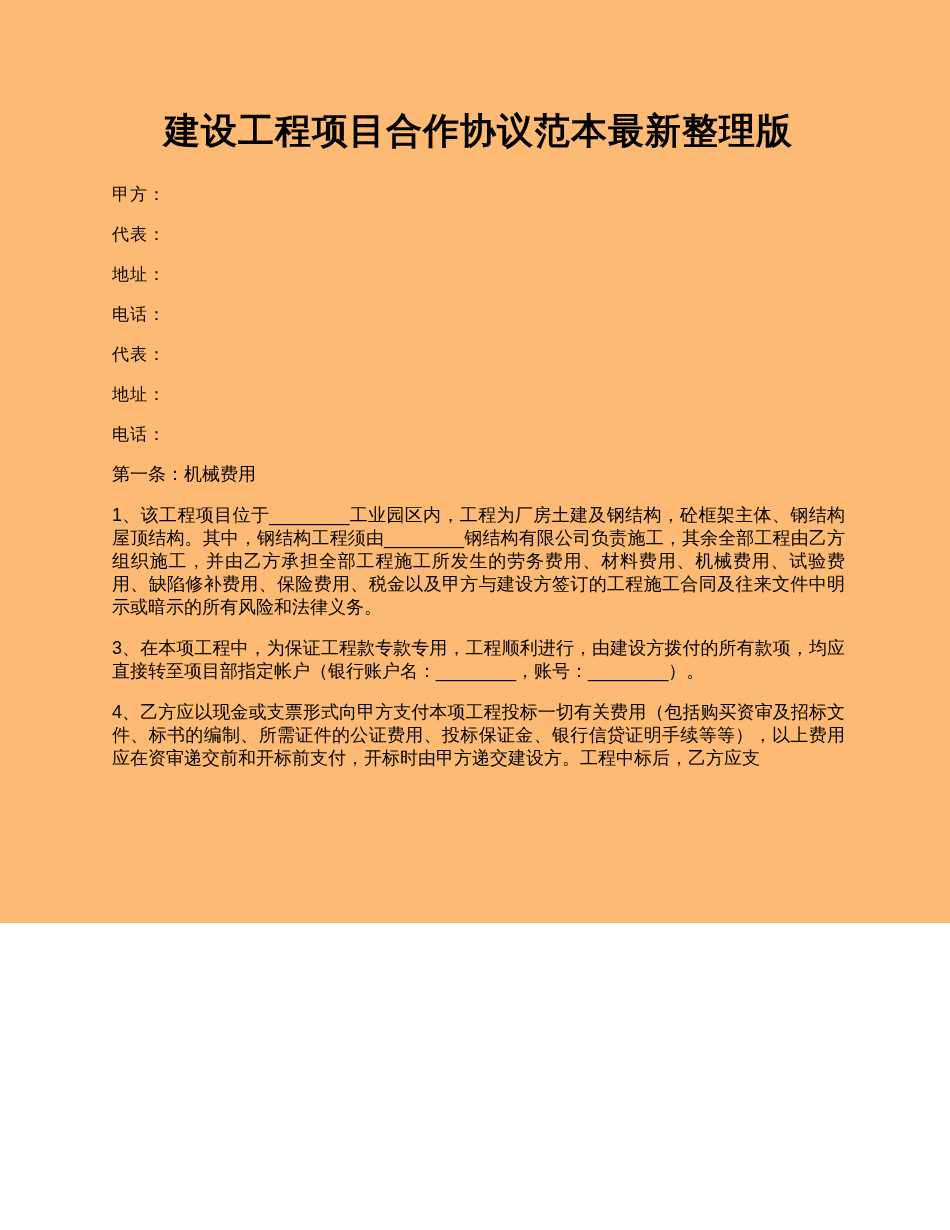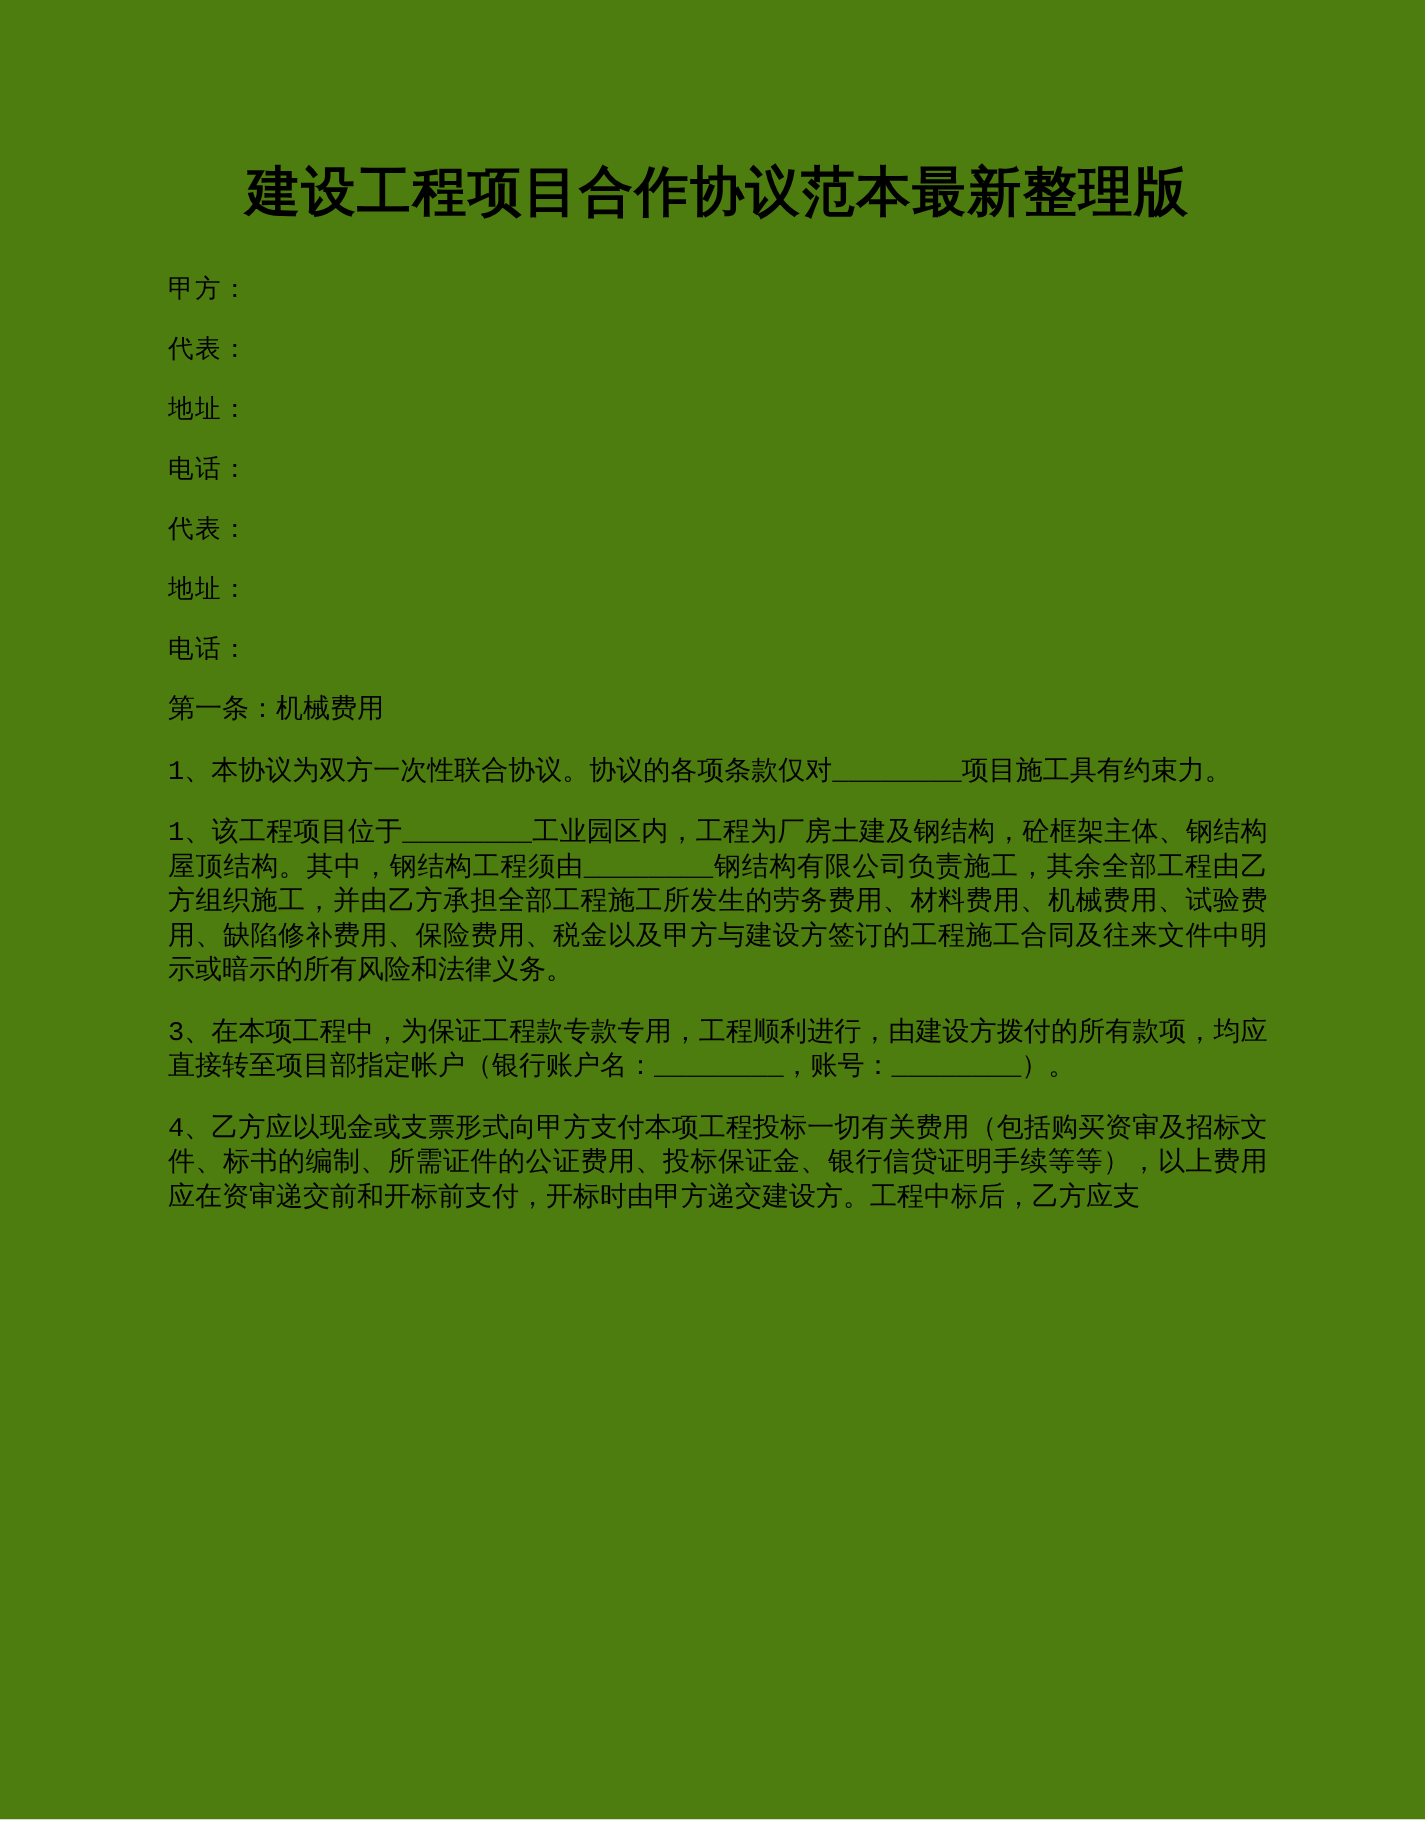--- a/index.html
+++ b/index.html
@@ -3,25 +3,25 @@
 <meta charset="utf-8">
 <style>
   html, body {
     margin: 0;
     padding: 0;
     background: #ffffff;
   }
   .page {
     position: relative;
     width: 950px;
-    height: 1213px;
-    background: #4d7c0f;
+    height: 923px;
+    background: #fdba74;
     overflow: hidden;
     box-sizing: border-box;
-    font-family: Liberation Mono, monospace;
+    font-family: Liberation Sans, sans-serif;
     color: #000000;
   }
   .content {
     box-sizing: border-box;
     padding: 108px 105px 0 112px;
   }
   .doc-title {
     margin: 0 0 30px 0;
     font-size: 36px;
     font-weight: bold;
@@ -57,19 +57,18 @@
     <h1 class="doc-title">建设工程项目合作协议范本最新整理版</h1>
     <div>
         <div class="para field">甲方：</div>
         <div class="para field">代表：</div>
         <div class="para field">地址：</div>
         <div class="para field">电话：</div>
         <div class="para field">代表：</div>
         <div class="para field">地址：</div>
         <div class="para field">电话：</div>
         <div class="para heading">第一条：机械费用</div>
-        <div class="para body">1、本协议为双方一次性联合协议。协议的各项条款仅对________项目施工具有约束力。</div>
         <div class="para body">1、该工程项目位于________工业园区内，工程为厂房土建及钢结构，砼框架主体、钢结构屋顶结构。其中，钢结构工程须由________钢结构有限公司负责施工，其余全部工程由乙方组织施工，并由乙方承担全部工程施工所发生的劳务费用、材料费用、机械费用、试验费用、缺陷修补费用、保险费用、税金以及甲方与建设方签订的工程施工合同及往来文件中明示或暗示的所有风险和法律义务。</div>
         <div class="para body">3、在本项工程中，为保证工程款专款专用，工程顺利进行，由建设方拨付的所有款项，均应直接转至项目部指定帐户（银行账户名：________，账号：________）。</div>
         <div class="para body">4、乙方应以现金或支票形式向甲方支付本项工程投标一切有关费用（包括购买资审及招标文件、标书的编制、所需证件的公证费用、投标保证金、银行信贷证明手续等等），以上费用应在资审递交前和开标前支付，开标时由甲方递交建设方。工程中标后，乙方应支</div>
       </div>
   </div>
 </div>
 
 </body></html>

